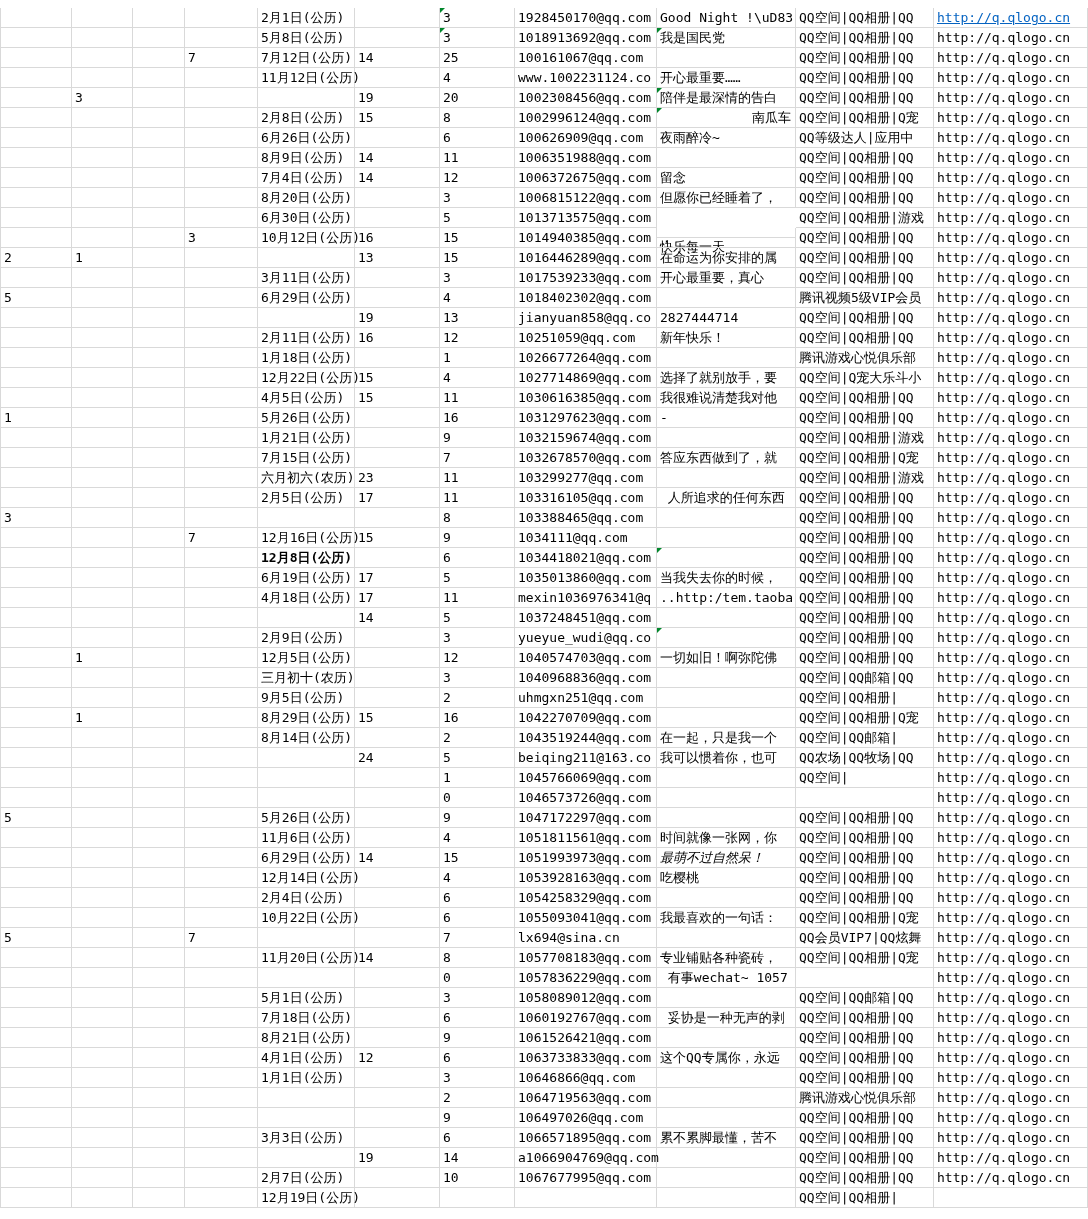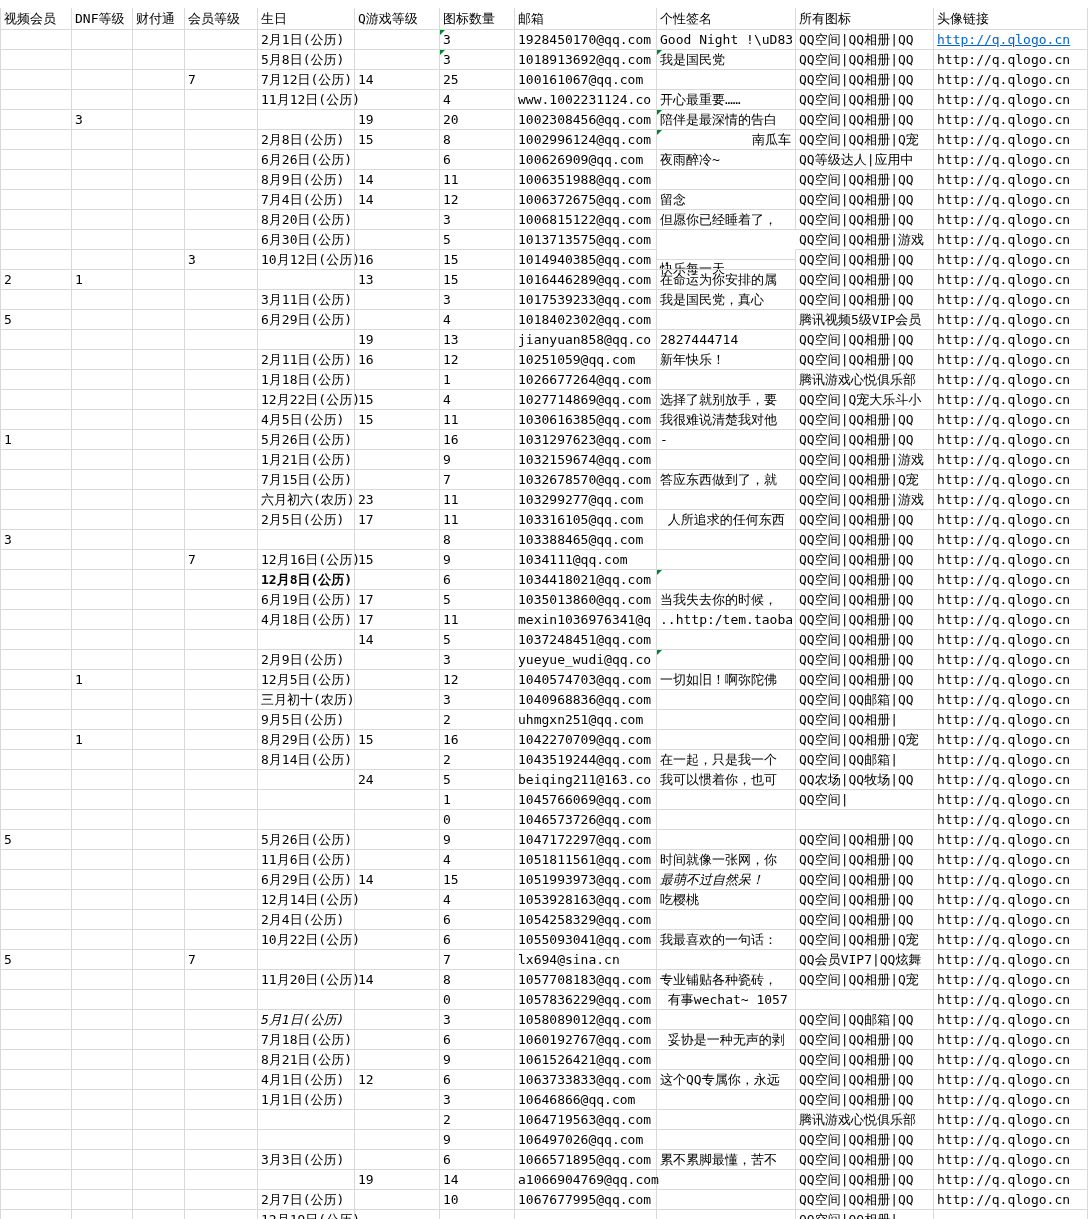--- a/index.html
+++ b/index.html
@@ -18,33 +18,20 @@
   .cell.first{border-left:1px solid #d9d9d9;}
   .cell.right{text-align:right;padding-right:4px;}
   .cell.hyperlink{color:#0563c1;text-decoration:underline;cursor:pointer;}
   .tri{position:absolute;left:0;top:0;width:0;height:0;
        border-top:5px solid #00872b;border-right:5px solid transparent;}
 </style>
 </head>
 <body>
 
 <div id="sheet">
-    <div class="row header">
-      <div class="cell first" style="width: 72px;">视频会员</div>
-      <div class="cell" style="width: 61px;">DNF等级</div>
-      <div class="cell" style="width: 52px;">财付通</div>
-      <div class="cell" style="width: 73px;">会员等级</div>
-      <div class="cell" style="width: 97px;">生日</div>
-      <div class="cell" style="width: 85px;">Q游戏等级</div>
-      <div class="cell" style="width: 75px;">图标数量</div>
-      <div class="cell" style="width: 142px;">邮箱</div>
-      <div class="cell" style="width: 139px;">个性签名</div>
-      <div class="cell" style="width: 138px;">所有图标</div>
-      <div class="cell" style="width: 154px;">头像链接</div>
-    </div>
     <div class="row">
       <div class="cell first" style="width: 72px;"></div>
       <div class="cell" style="width: 61px;"></div>
       <div class="cell" style="width: 52px;"></div>
       <div class="cell" style="width: 73px;"></div>
       <div class="cell" style="width: 97px;">2月1日(公历)</div>
       <div class="cell" style="width: 85px;"></div>
       <div class="cell" style="width: 75px;">3<span class="tri" style="border-top-color: rgb(0, 135, 43);"></span></div>
       <div class="cell" style="width: 142px;">1928450170@qq.com</div>
       <div class="cell" style="width: 139px;">Good Night !\uD83</div>
@@ -209,21 +196,21 @@
     </div>
     <div class="row">
       <div class="cell first" style="width: 72px;"></div>
       <div class="cell" style="width: 61px;"></div>
       <div class="cell" style="width: 52px;"></div>
       <div class="cell" style="width: 73px;"></div>
       <div class="cell" style="width: 97px;">3月11日(公历)</div>
       <div class="cell" style="width: 85px;"></div>
       <div class="cell" style="width: 75px;">3</div>
       <div class="cell" style="width: 142px;">1017539233@qq.com</div>
-      <div class="cell" style="width: 139px;">我是国民党，真心</div>
+      <div class="cell" style="width: 139px;">开心最重要，真心</div>
       <div class="cell" style="width: 138px;">QQ空间|QQ相册|QQ</div>
       <div class="cell" style="width: 154px;">http://q.qlogo.cn</div>
     </div>
     <div class="row">
       <div class="cell first" style="width: 72px;">5</div>
       <div class="cell" style="width: 61px;"></div>
       <div class="cell" style="width: 52px;"></div>
       <div class="cell" style="width: 73px;"></div>
       <div class="cell" style="width: 97px;">6月29日(公历)</div>
       <div class="cell" style="width: 85px;"></div>
@@ -673,21 +660,21 @@
       <div class="cell" style="width: 142px;">1057836229@qq.com</div>
       <div class="cell" style="width: 139px;"> 有事wechat~ 1057</div>
       <div class="cell" style="width: 138px;"></div>
       <div class="cell" style="width: 154px;">http://q.qlogo.cn</div>
     </div>
     <div class="row">
       <div class="cell first" style="width: 72px;"></div>
       <div class="cell" style="width: 61px;"></div>
       <div class="cell" style="width: 52px;"></div>
       <div class="cell" style="width: 73px;"></div>
-      <div class="cell" style="width: 97px; font-style: italic;">5月1日(公历)</div>
+      <div class="cell" style="width: 97px;">5月1日(公历)</div>
       <div class="cell" style="width: 85px;"></div>
       <div class="cell" style="width: 75px;">3</div>
       <div class="cell" style="width: 142px;">1058089012@qq.com</div>
       <div class="cell" style="width: 139px;"></div>
       <div class="cell" style="width: 138px;">QQ空间|QQ邮箱|QQ</div>
       <div class="cell" style="width: 154px;">http://q.qlogo.cn</div>
     </div>
     <div class="row">
       <div class="cell first" style="width: 72px;"></div>
       <div class="cell" style="width: 61px;"></div>

